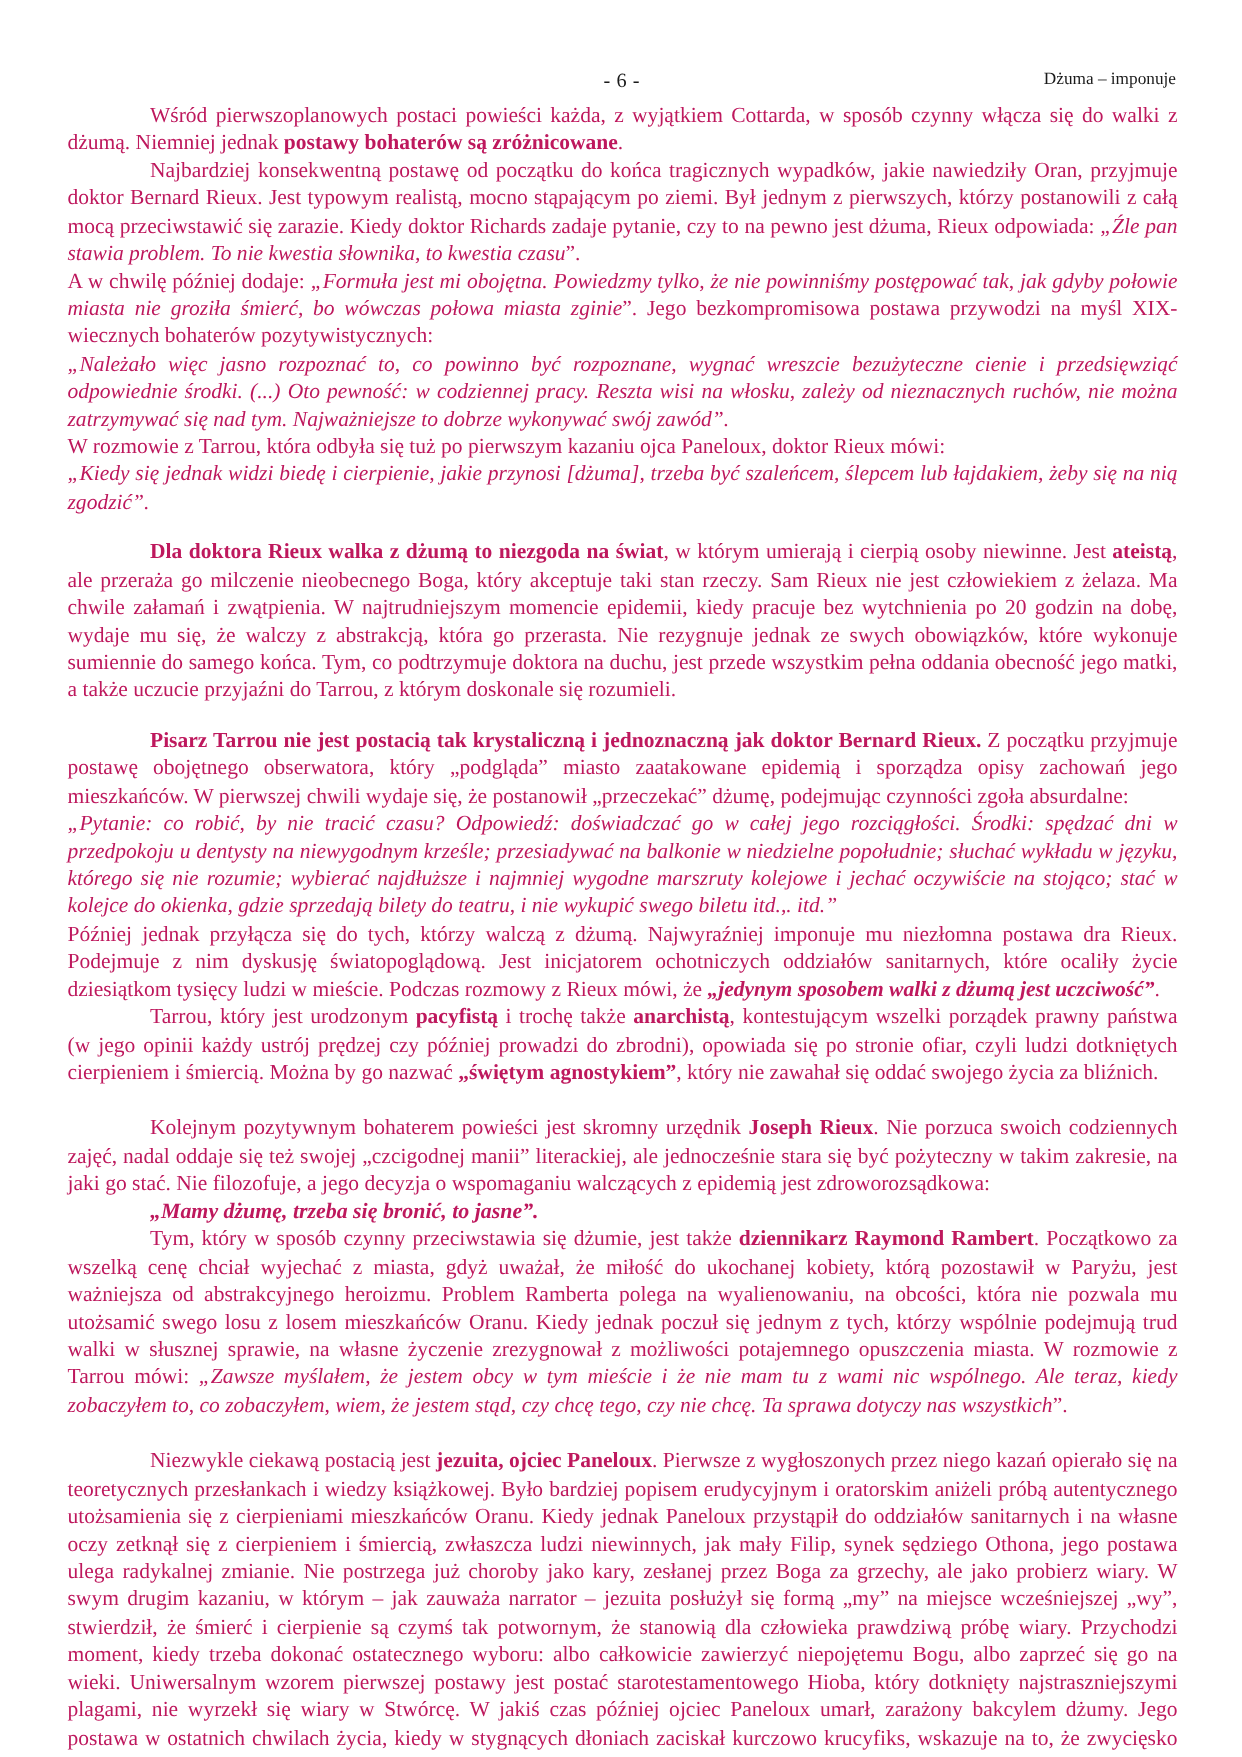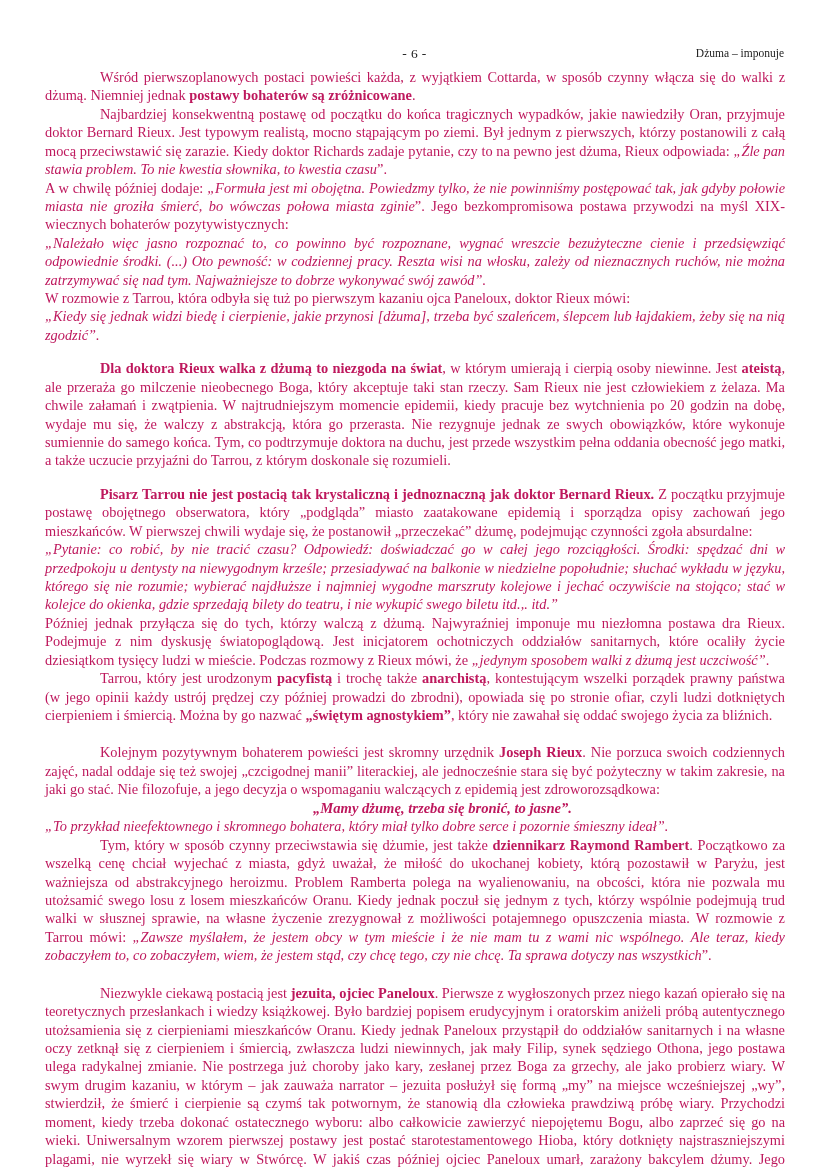--- a/index.html
+++ b/index.html
@@ -88,30 +88,30 @@
   p.quote {
     font-style: italic;
     text-align: justify;
     font-size: 14.35px;
     line-height: 1.285;
   }
   p.quote-bold {
     margin-left: 55px;
     font-style: italic;
     font-weight: bold;
-    text-align: center;
+    text-align: left;
     font-size: 14.6px;
     line-height: 1.285;
   }
   .gap-md { height: 15px; }
   .gap-lg { height: 19px; }
 
   b, strong { font-weight: bold; }
   i, em { font-style: italic; }
-  .bi { font-weight: normal; font-style: italic; }
+  .bi { font-weight: bold; font-style: italic; }
 </style>
 </head>
 <body>
 
 <div class="page">
 
   <div class="running-head">
     <div class="page-number">- 6 -</div>
     <div class="head-right">Dżuma – imponuje</div>
   </div>
@@ -145,21 +145,20 @@
 
     <p class="indent"><span>Tarrou, który jest urodzonym </span><b>pacyfistą</b><span> i trochę także </span><b>anarchistą</b><span>, kontestującym wszelki porządek prawny państwa (w jego opinii każdy ustrój prędzej czy później prowadzi do zbrodni), opowiada się po stronie ofiar, czyli ludzi dotkniętych cierpieniem i śmiercią. Można by go nazwać </span><b>„świętym agnostykiem”</b><span>, który nie zawahał się oddać swojego życia za bliźnich.</span></p>
 
     <div class="gap-lg"></div>
 
     <p class="indent"><span>Kolejnym pozytywnym bohaterem powieści jest skromny urzędnik </span><b>Joseph Rieux</b><span>. Nie porzuca swoich codziennych zajęć, nadal oddaje się też swojej „czcigodnej manii” literackiej, ale jednocześnie stara się być pożyteczny w takim zakresie, na jaki go stać. Nie filozofuje, a jego decyzja o wspomaganiu walczących z epidemią jest zdroworozsądkowa:</span></p>
 
     <p class="quote-bold">„Mamy dżumę, trzeba się bronić, to jasne”.</p>
 
 
-    <p class="quote">„To przykład nieefektownego i skromnego bohatera, który miał tylko dobre serce i pozornie śmieszny ideał”.</p>
 
     <p class="indent"><span>Tym, który w sposób czynny przeciwstawia się dżumie, jest także </span><b>dziennikarz Raymond Rambert</b><span>. Początkowo za wszelką cenę chciał wyjechać z miasta, gdyż uważał, że miłość do ukochanej kobiety, którą pozostawił w Paryżu, jest ważniejsza od abstrakcyjnego heroizmu. Problem Ramberta polega na wyalienowaniu, na obcości, która nie pozwala mu utożsamić swego losu z losem mieszkańców Oranu. Kiedy jednak poczuł się jednym z tych, którzy wspólnie podejmują trud walki w słusznej sprawie, na własne życzenie zrezygnował z możliwości potajemnego opuszczenia miasta. W rozmowie z Tarrou mówi: </span><i>„Zawsze myślałem, że jestem obcy w tym mieście i że nie mam tu z wami nic wspólnego. Ale teraz, kiedy zobaczyłem to, co zobaczyłem, wiem, że jestem stąd, czy chcę tego, czy nie chcę. Ta sprawa dotyczy nas wszystkich</i><span>”.</span></p>
 
     <div class="gap-lg"></div>
 
     <p class="indent"><span>Niezwykle ciekawą postacią jest </span><b>jezuita, ojciec Paneloux</b><span>. Pierwsze z wygłoszonych przez niego kazań opierało się na teoretycznych przesłankach i wiedzy książkowej. Było bardziej popisem erudycyjnym i oratorskim aniżeli próbą autentycznego utożsamienia się z cierpieniami mieszkańców Oranu. Kiedy jednak Paneloux przystąpił do oddziałów sanitarnych i na własne oczy zetknął się z cierpieniem i śmiercią, zwłaszcza ludzi niewinnych, jak mały Filip, synek sędziego Othona, jego postawa ulega radykalnej zmianie. Nie postrzega już choroby jako kary, zesłanej przez Boga za grzechy, ale jako probierz wiary. W swym drugim kazaniu, w którym – jak zauważa narrator – jezuita posłużył się formą „my” na miejsce wcześniejszej „wy”, stwierdził, że śmierć i cierpienie są czymś tak potwornym, że stanowią dla człowieka prawdziwą próbę wiary. Przychodzi moment, kiedy trzeba dokonać ostatecznego wyboru: albo całkowicie zawierzyć niepojętemu Bogu, albo zaprzeć się go na wieki. Uniwersalnym wzorem pierwszej postawy jest postać starotestamentowego Hioba, który dotknięty najstraszniejszymi plagami, nie wyrzekł się wiary w Stwórcę. W jakiś czas później ojciec Paneloux umarł, zarażony bakcylem dżumy. Jego postawa w ostatnich chwilach życia, kiedy w stygnących dłoniach zaciskał kurczowo krucyfiks, wskazuje na to, że zwycięsko przeszedł próbę samotności i cierpienia, które dotknęło go na łożu śmierci.</span></p>
 
   </div>
 </div>
 

